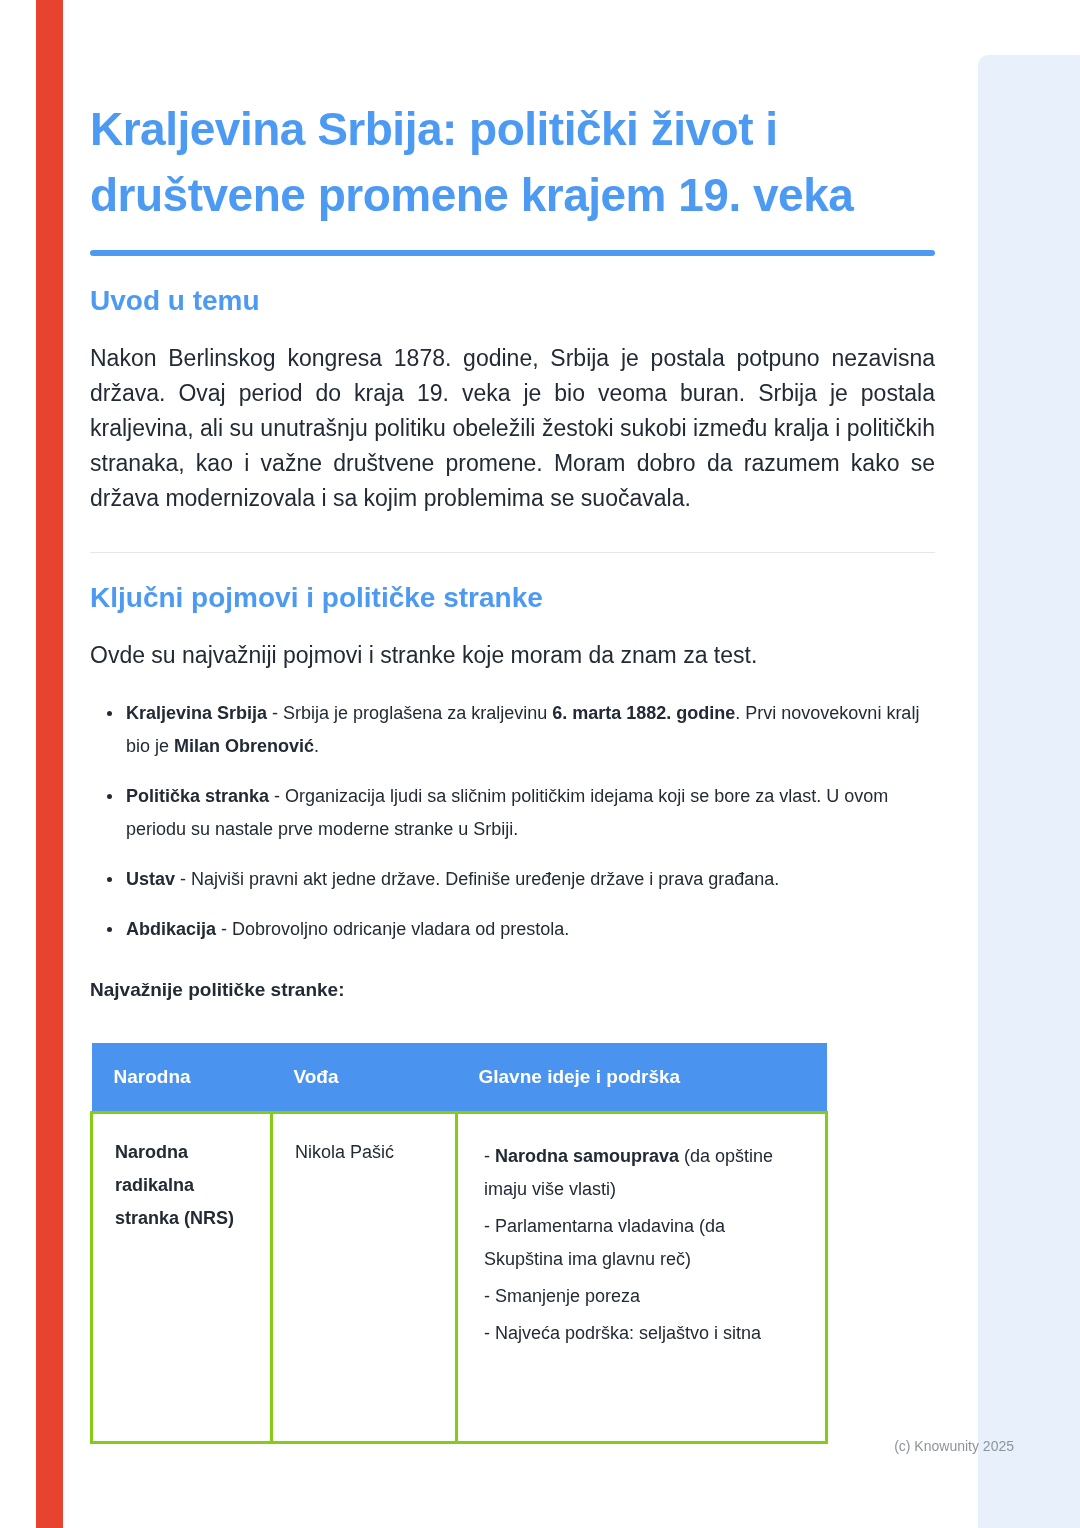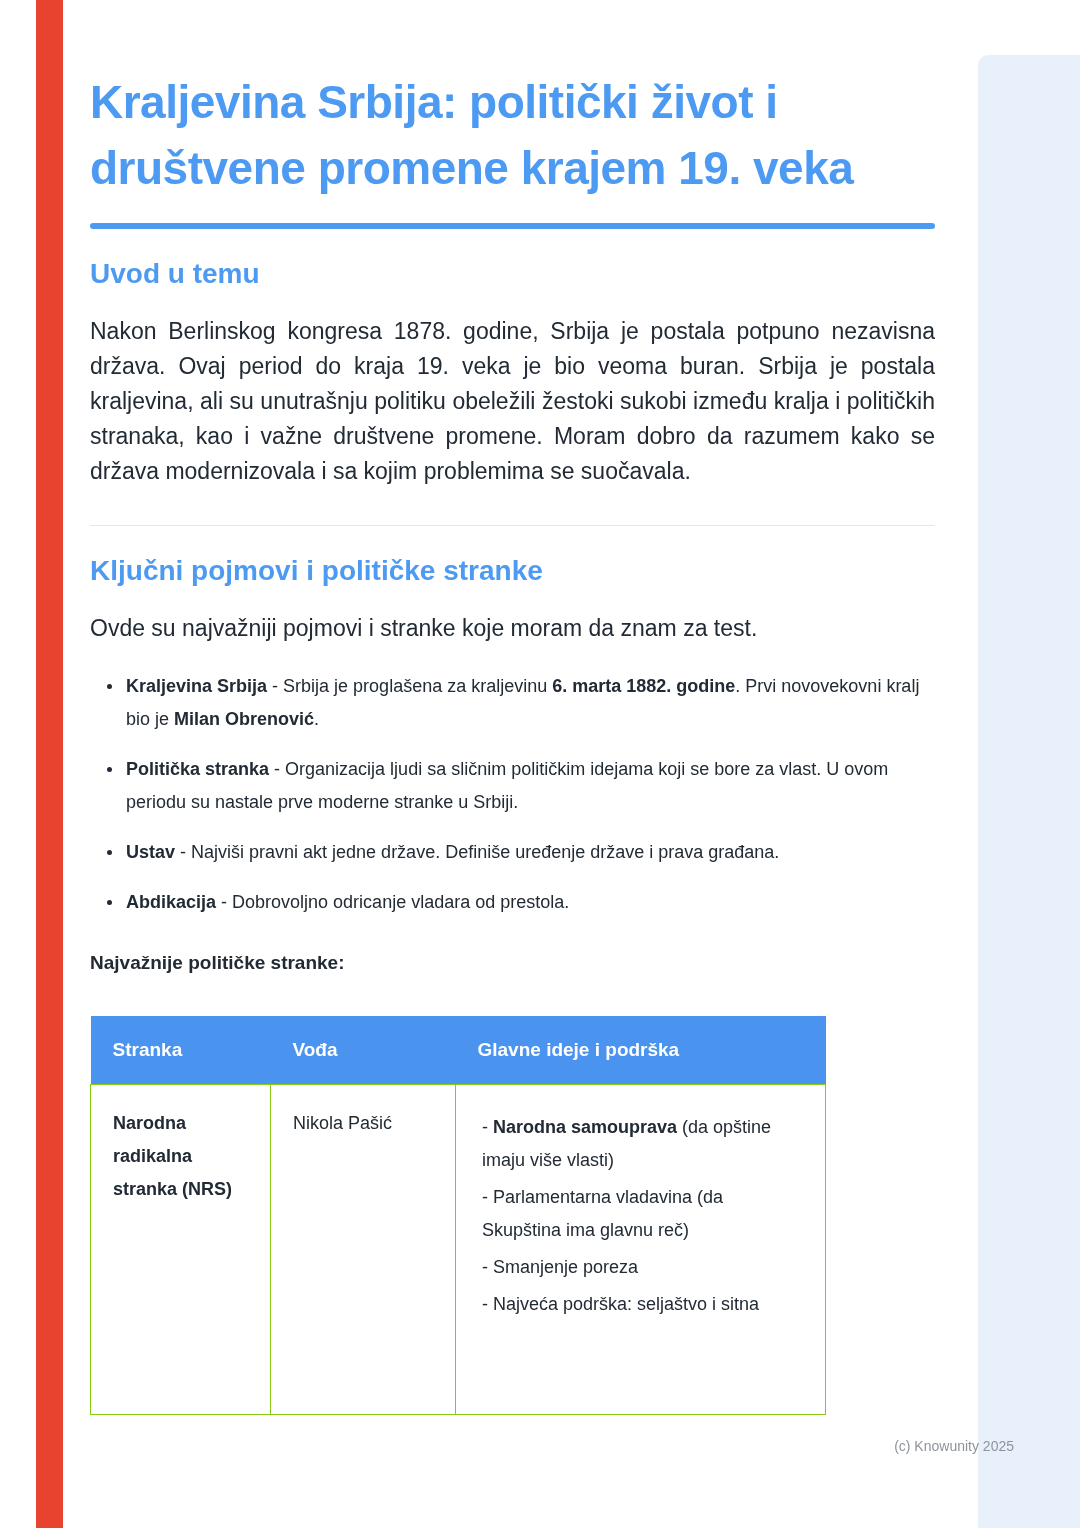--- a/index.html
+++ b/index.html
@@ -29,23 +29,23 @@
     top: 55px;
     width: 102px;
     height: 1473px;
     background: var(--panel-blue, #e8f1fb);
     border-top-left-radius: 10px;
   }
 
   .content {
     position: absolute;
     left: 90px;
-    top: 17px;
+    top: 0;
     width: 845px;
-    padding-top: 52px;
+    padding-top: 96px;
   }
 
   h1.title {
     color: var(--accent-blue, #4d9af2);
     font-size: 46px;
     font-weight: 700;
     line-height: 66px;
     letter-spacing: -0.5px;
   }
 
@@ -103,21 +103,21 @@
   }
   table.parties th {
     background: var(--table-header-blue, #4a93ef);
     color: #ffffff;
     font-size: 19px;
     font-weight: 700;
     text-align: left;
     padding: 23px 22px;
   }
   table.parties td {
-    border: 1px solid #84cc16;
+    border: 3px solid #84cc16;
     vertical-align: top;
     padding: 22px 22px;
     font-size: 18px;
     line-height: 33px;
     height: 330px;
   }
   table.parties .cell-party { font-weight: 700; }
   table.parties .cell-ideas div { margin: 4px; }
 
   .footer {
@@ -159,21 +159,21 @@
     <p class="body lead-bold">Najvažnije političke stranke:</p>
 
     <table class="parties">
       <colgroup>
         <col style="width:180px">
         <col style="width:185px">
         <col style="width:370px">
       </colgroup>
       <thead>
         <tr id="table-head">
-            <th>Stranka</th>
+            <th>Narodna</th>
             <th>Vođa</th>
             <th>Glavne ideje i podrška</th>
           </tr>
       </thead>
       <tbody id="table-body">
           <tr>
             <td class="cell-party"><span class="b">Narodna radikalna stranka (NRS)</span></td>
             <td class="cell-leader"><span>Nikola Pašić</span></td>
             <td class="cell-ideas">
               <div><span>- </span><span class="b">Narodna samouprava</span><span> (da opštine imaju više vlasti)</span></div>

